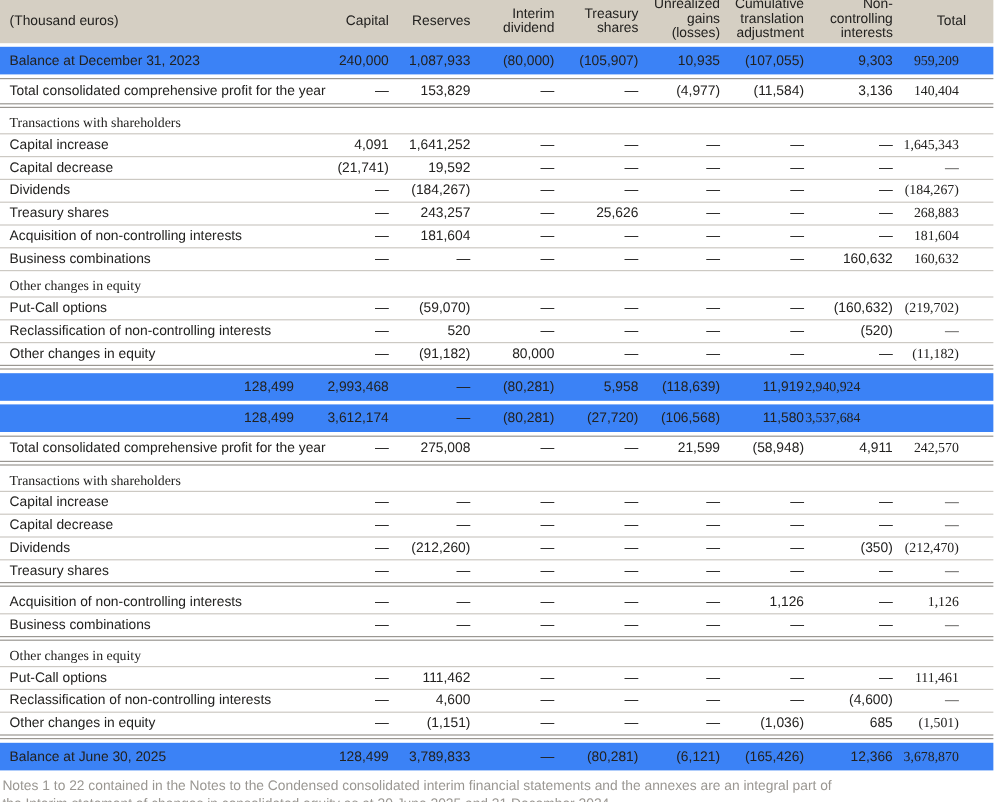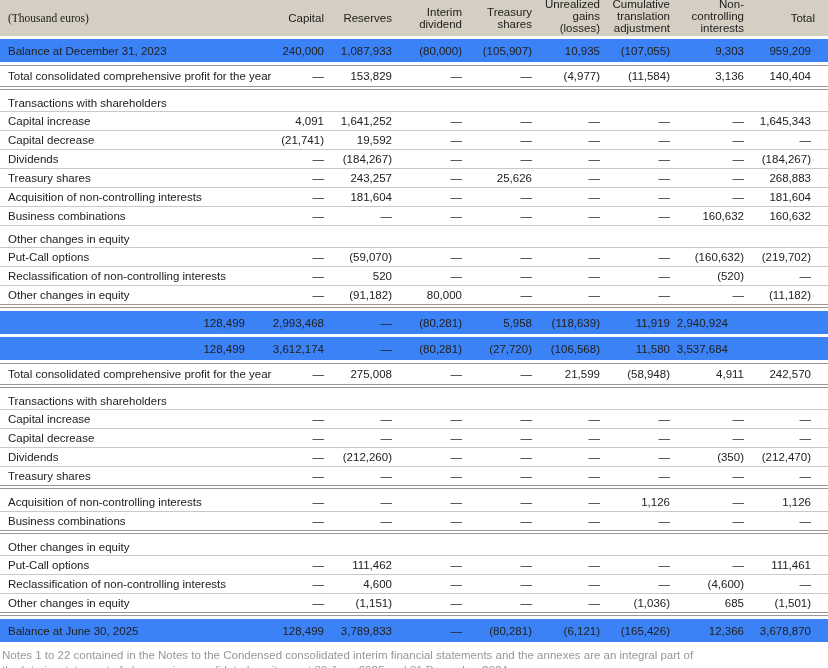--- a/index.html
+++ b/index.html
@@ -30,32 +30,31 @@
     line-height: 12px;
     white-space: pre-line;
     padding-right: 1px;
   }
   .hcell.tall { margin-top: -5px; }
   .thead .label {
     text-align: left;
     padding-left: 8px;
     font-size: 11.5px;
     white-space: nowrap;
-    font-family: Liberation Serif, serif;
-  }
-  .thead .hcell:last-child { padding-right: 13px; }
+  }
+  .thead .hcell:last-child { padding-right: 23px; }
 
   
   .row { height: 18px; font-size: 11.5px; }
   .cell.num {
     text-align: right;
     white-space: nowrap;
     padding-right: 1px;
   }
-  .row .cell:last-child { padding-right: 17px; }
+  .row .cell:last-child { padding-right: 29px; font-family: Liberation Serif, serif; }
   .cell.label {
     text-align: left;
     padding-left: 8px;
     white-space: nowrap;
     overflow: visible;
   }
 
   .row.item     { border-bottom: 1px solid #ccc9c3; }
   .row.item-end { border-bottom: 4px double #9a9792; }
   .row.section  { height: 17px; margin-top: 4px; border-bottom: 1px solid #ccc9c3; }

